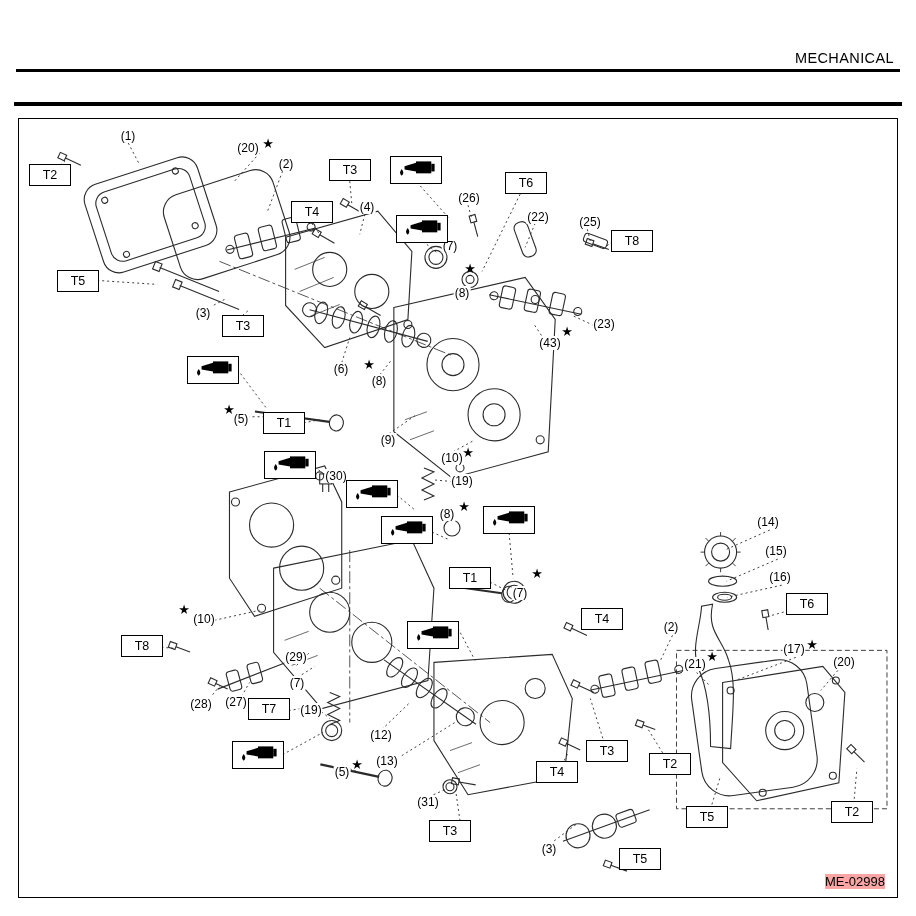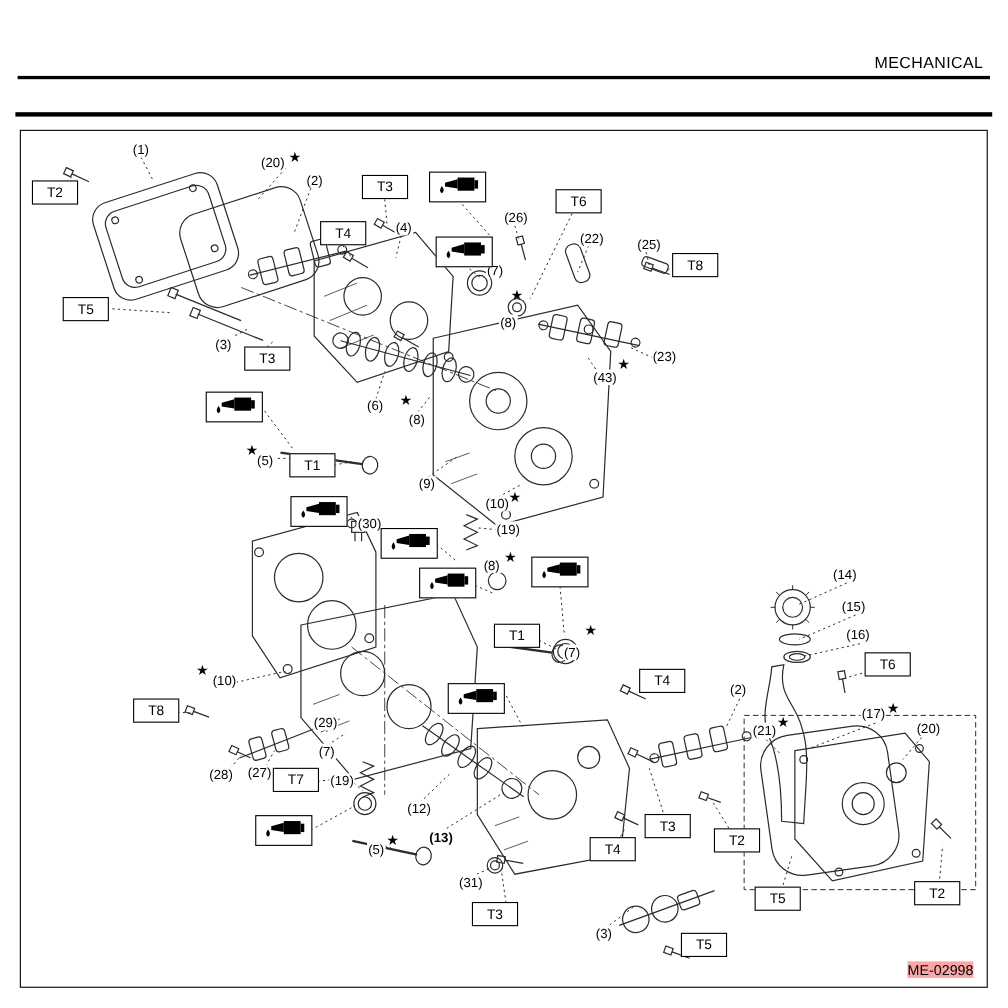--- a/index.html
+++ b/index.html
@@ -395,21 +395,21 @@
         <div class="part-label" style="left: 749px; top: 403px;">(14)</div>
         <div class="part-label" style="left: 757px; top: 432px;">(15)</div>
         <div class="part-label" style="left: 761px; top: 458px;">(16)</div>
         <div class="part-label" style="left: 185px; top: 500px;">(10)</div>
         <div class="part-label" style="left: 277px; top: 538px;">(29)</div>
         <div class="part-label" style="left: 278px; top: 564px;">(7)</div>
         <div class="part-label" style="left: 182px; top: 585px;">(28)</div>
         <div class="part-label" style="left: 217px; top: 583px;">(27)</div>
         <div class="part-label" style="left: 292px; top: 591px;">(19)</div>
         <div class="part-label" style="left: 362px; top: 616px;">(12)</div>
-        <div class="part-label" style="left: 382px; top: 642px; font-weight: bold;">(13)</div>
+        <div class="part-label" style="left: 368px; top: 642px;">(13)</div>
         <div class="part-label" style="left: 652px; top: 508px;">(2)</div>
         <div class="part-label" style="left: 676px; top: 545px;">(21)</div>
         <div class="part-label" style="left: 775px; top: 530px;">(17)</div>
         <div class="part-label" style="left: 825px; top: 543px;">(20)</div>
         <div class="part-label" style="left: 323px; top: 653px;">(5)</div>
         <div class="part-label" style="left: 409px; top: 683px;">(31)</div>
         <div class="part-label" style="left: 530px; top: 730px;">(3)</div>
         <div class="star" style="left: 249px; top: 24px;">★</div>
         <div class="star" style="left: 451px; top: 149px;">★</div>
         <div class="star" style="left: 548px; top: 212px;">★</div>

